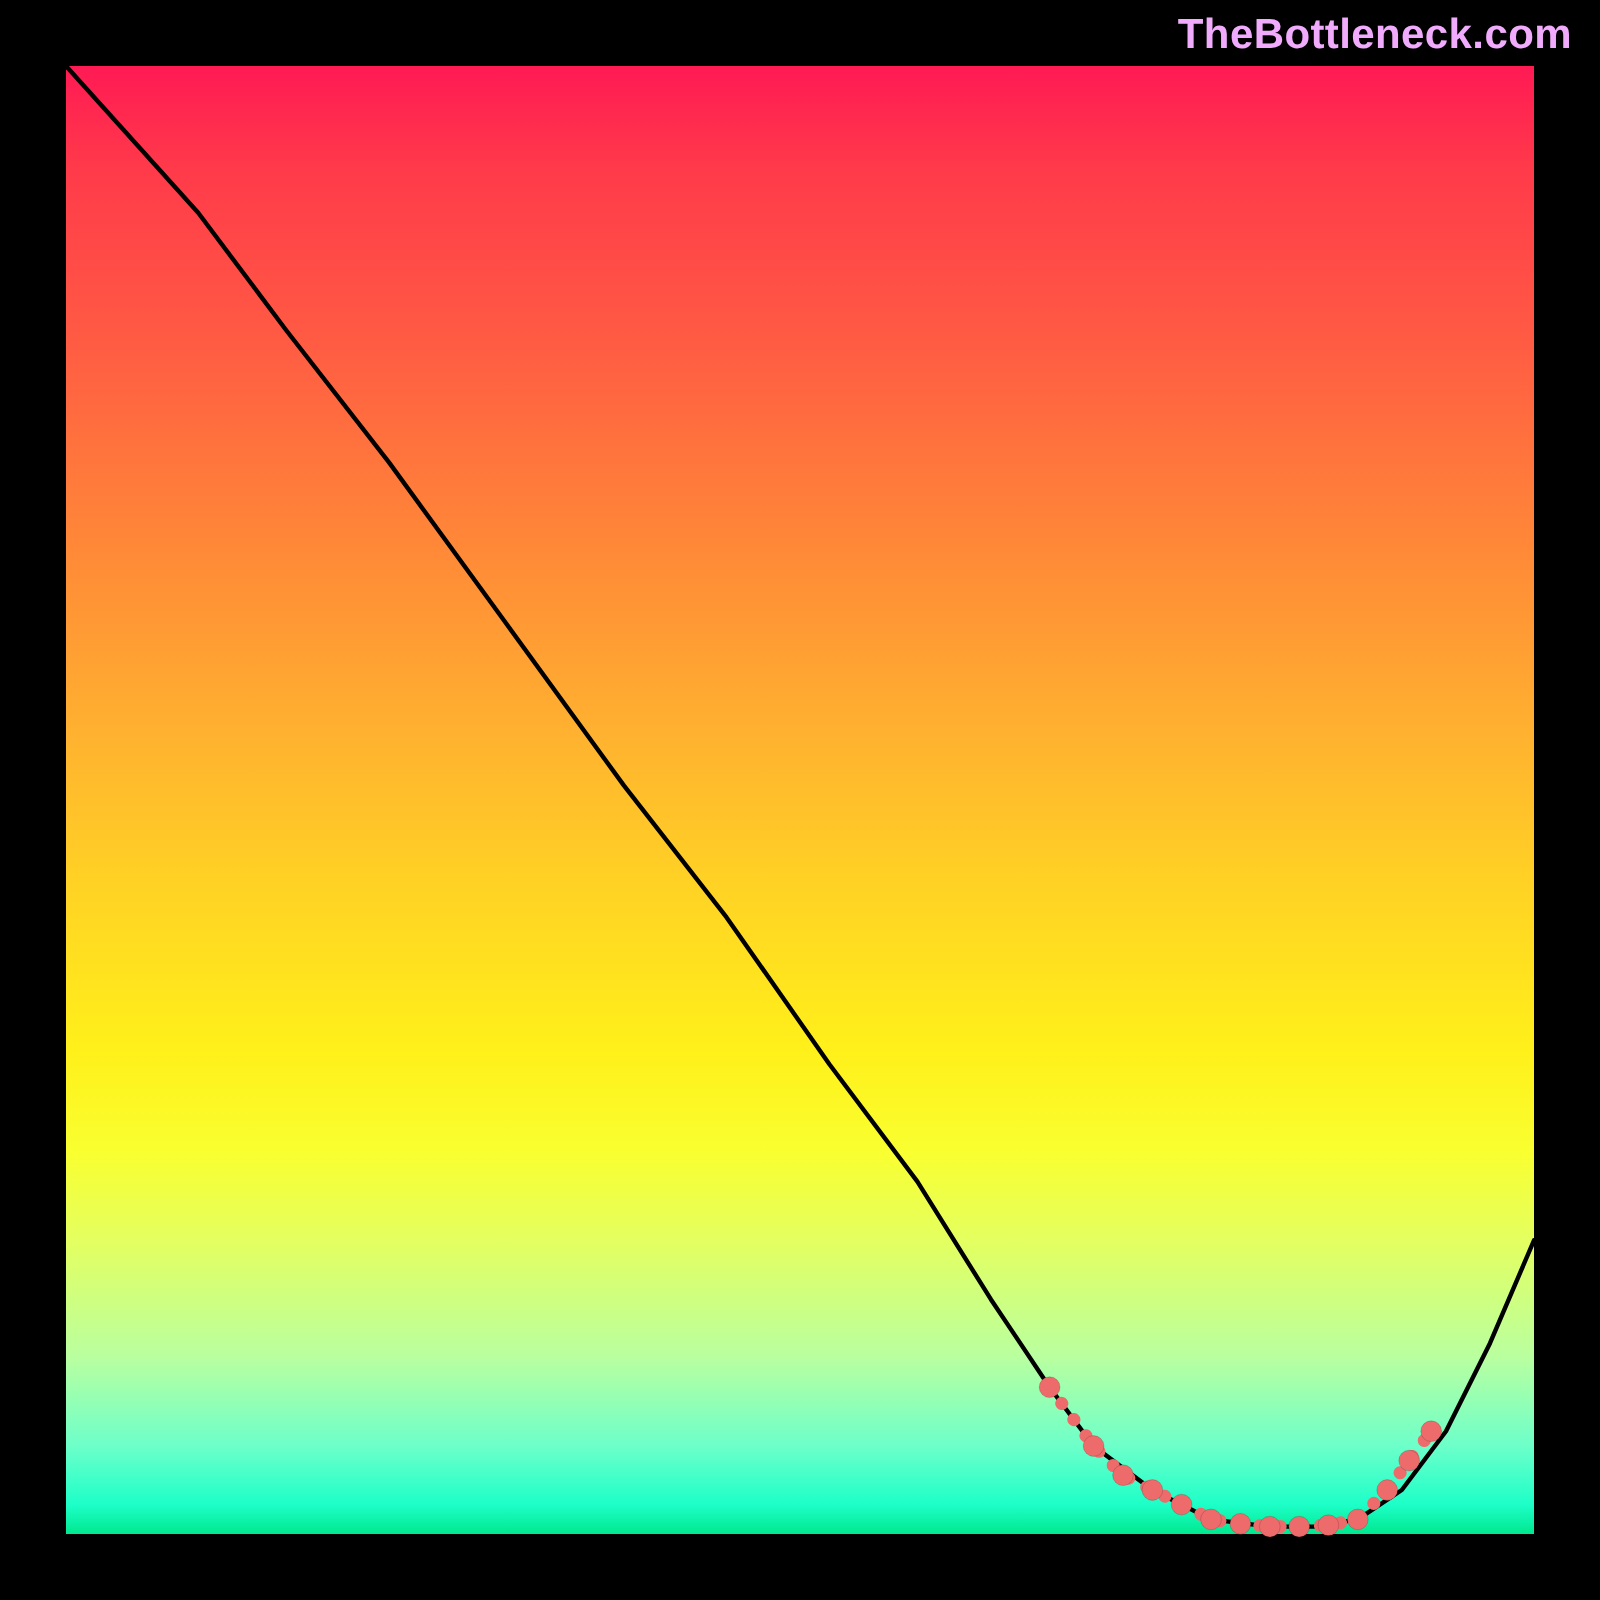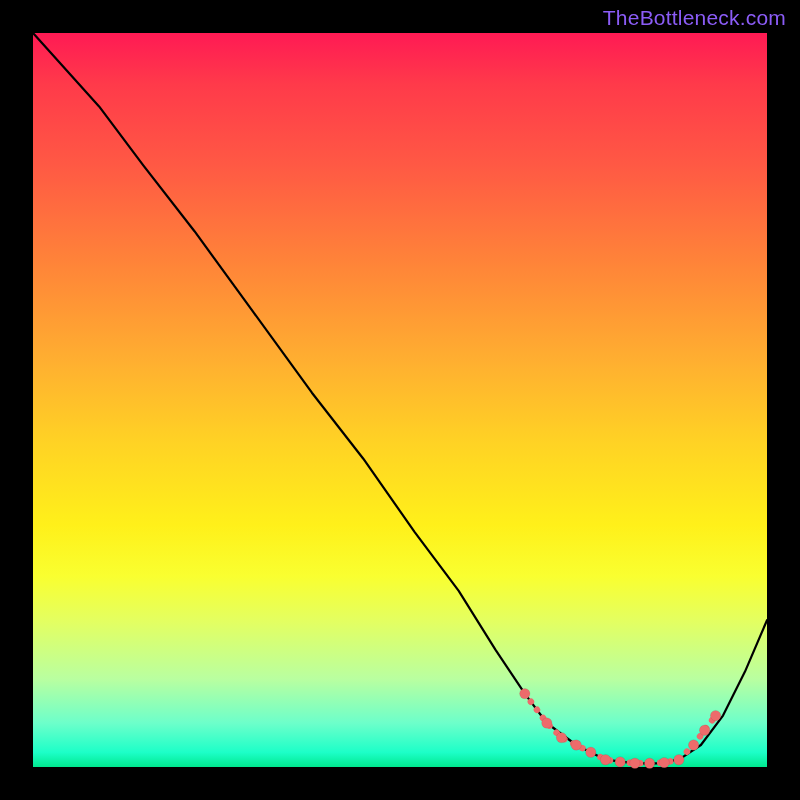--- a/index.html
+++ b/index.html
@@ -39,23 +39,23 @@
       #b9ffa0 88%,
       #6dffca 94%,
       #1dffc8 98%,
       #00e88f 100%
     );
   }
   .watermark {
     position: absolute;
     top: 6px;
     right: 14px;
-    color: #8b5cf6;
+    color: #f0abfc;
     font-size: 21px;
-    font-weight: 400;
+    font-weight: 700;
     letter-spacing: 0.2px;
     user-select: none;
   }
   
   svg.overlay {
     position: absolute;
     left: 0;
     top: 0;
     width: 800px;
     height: 800px;

